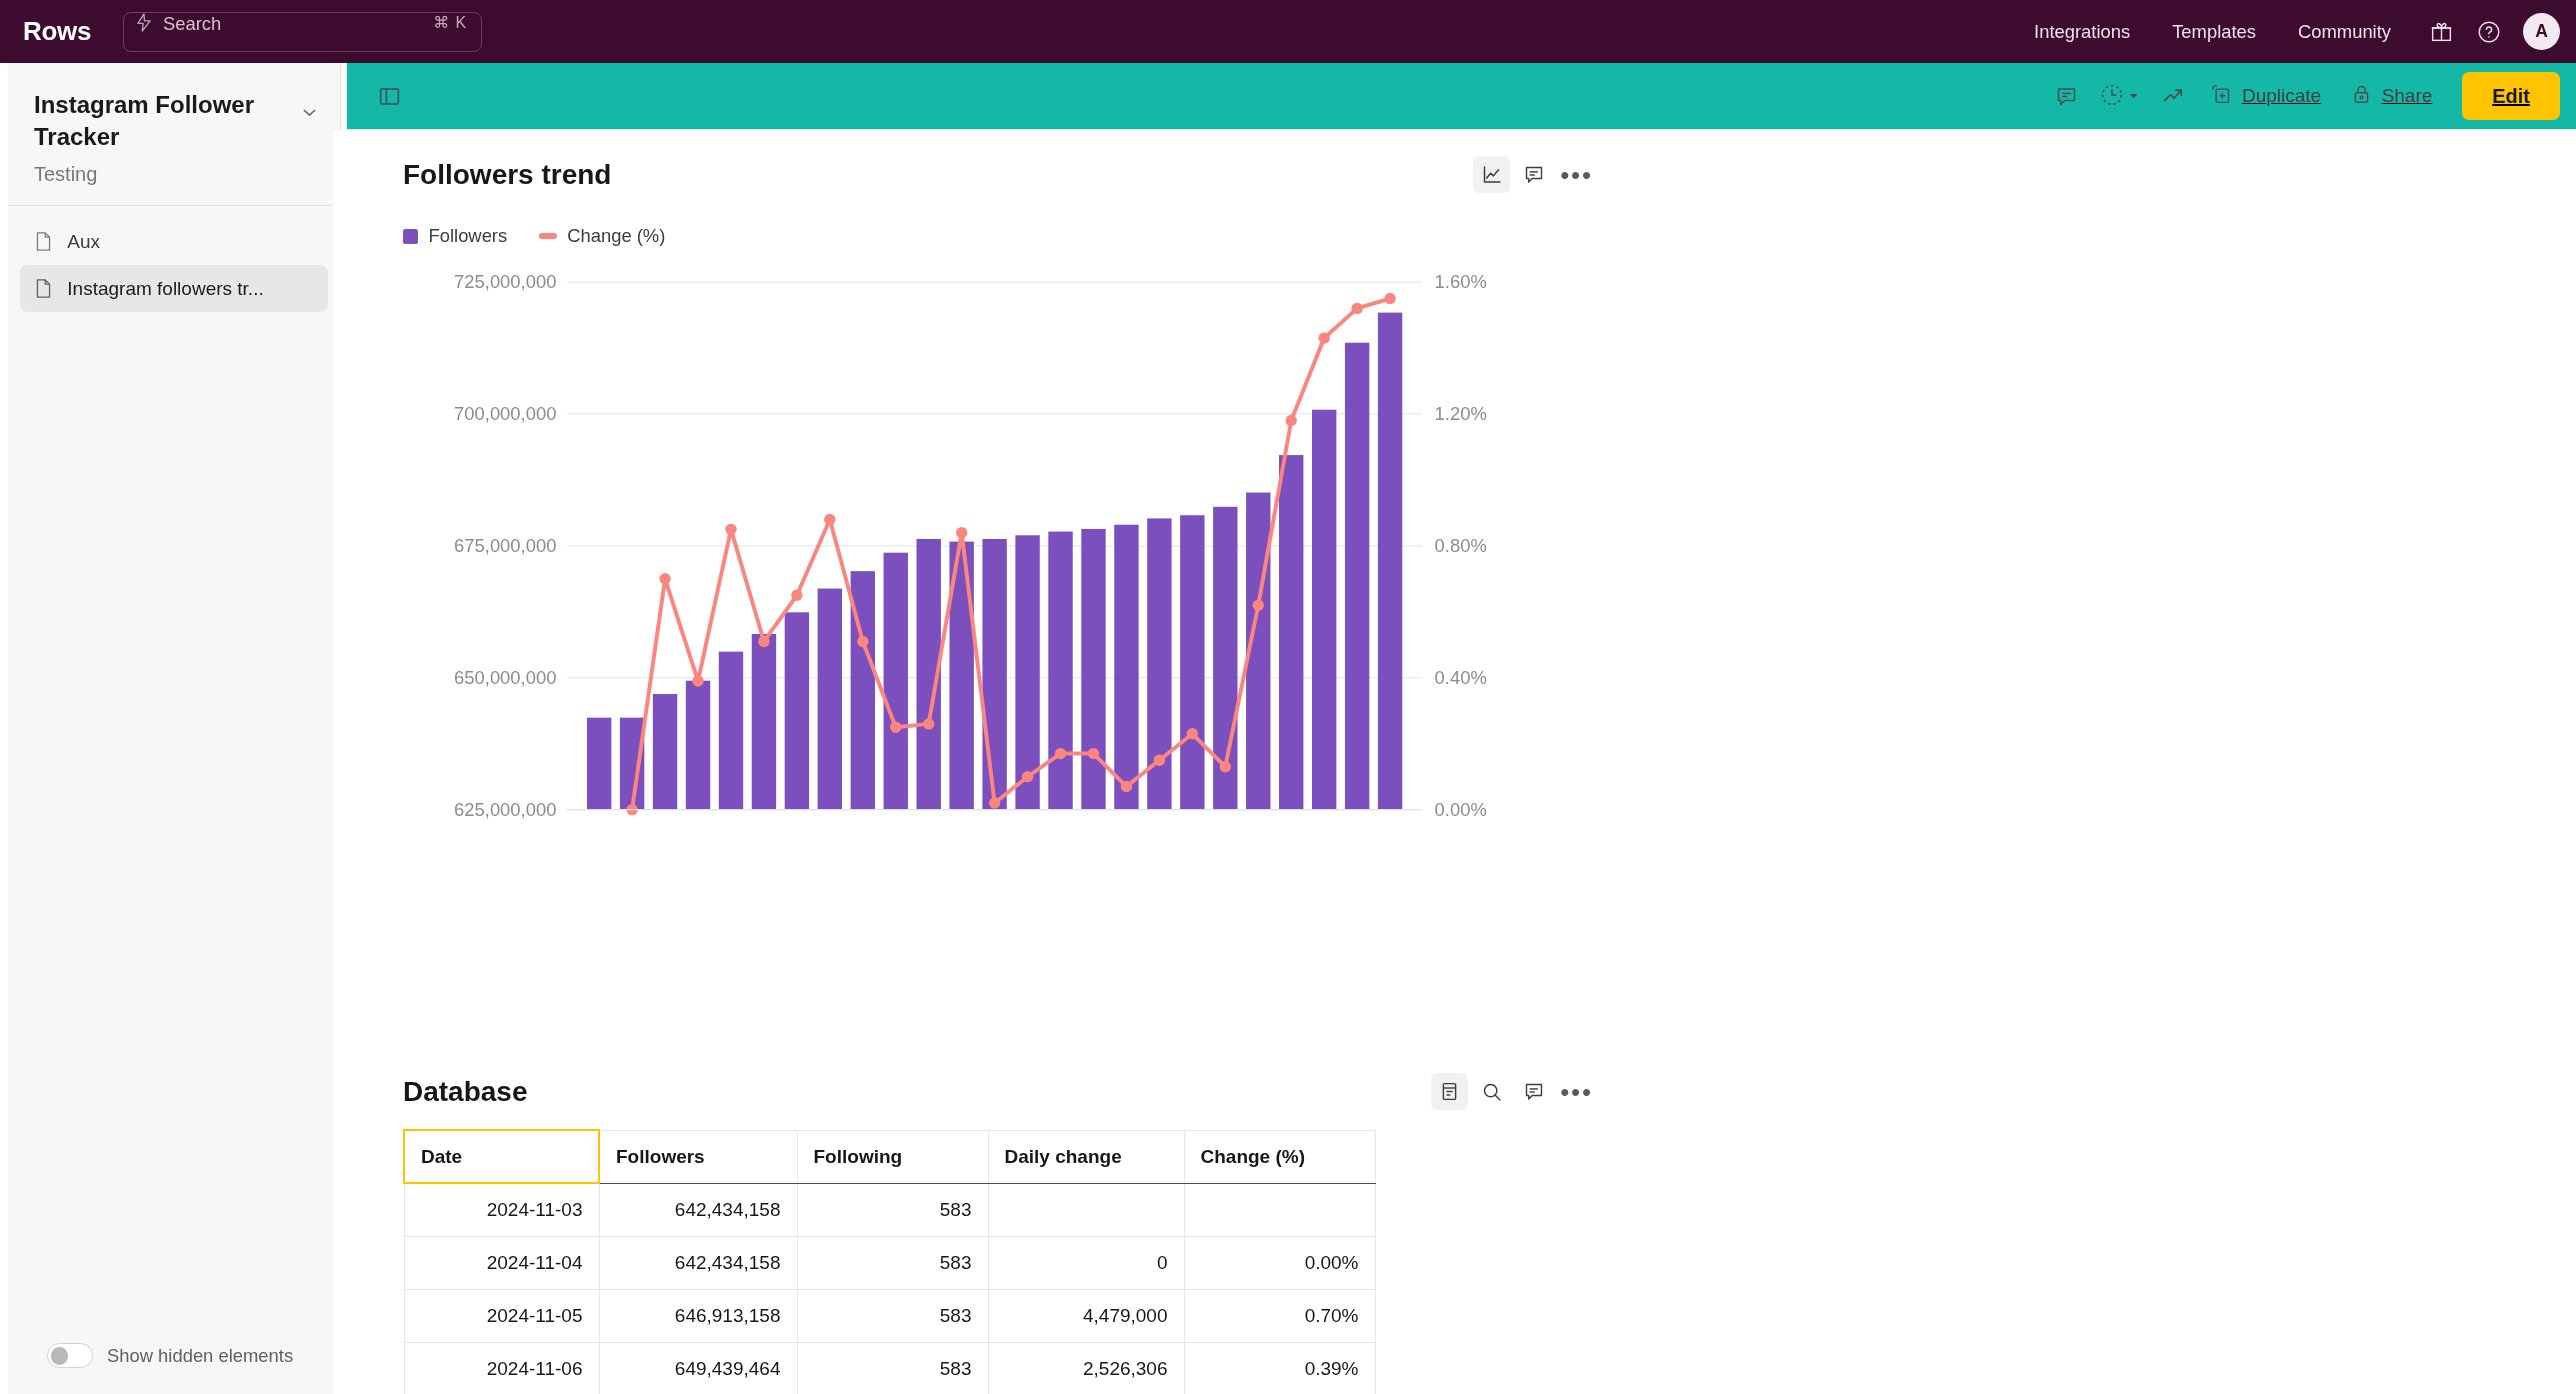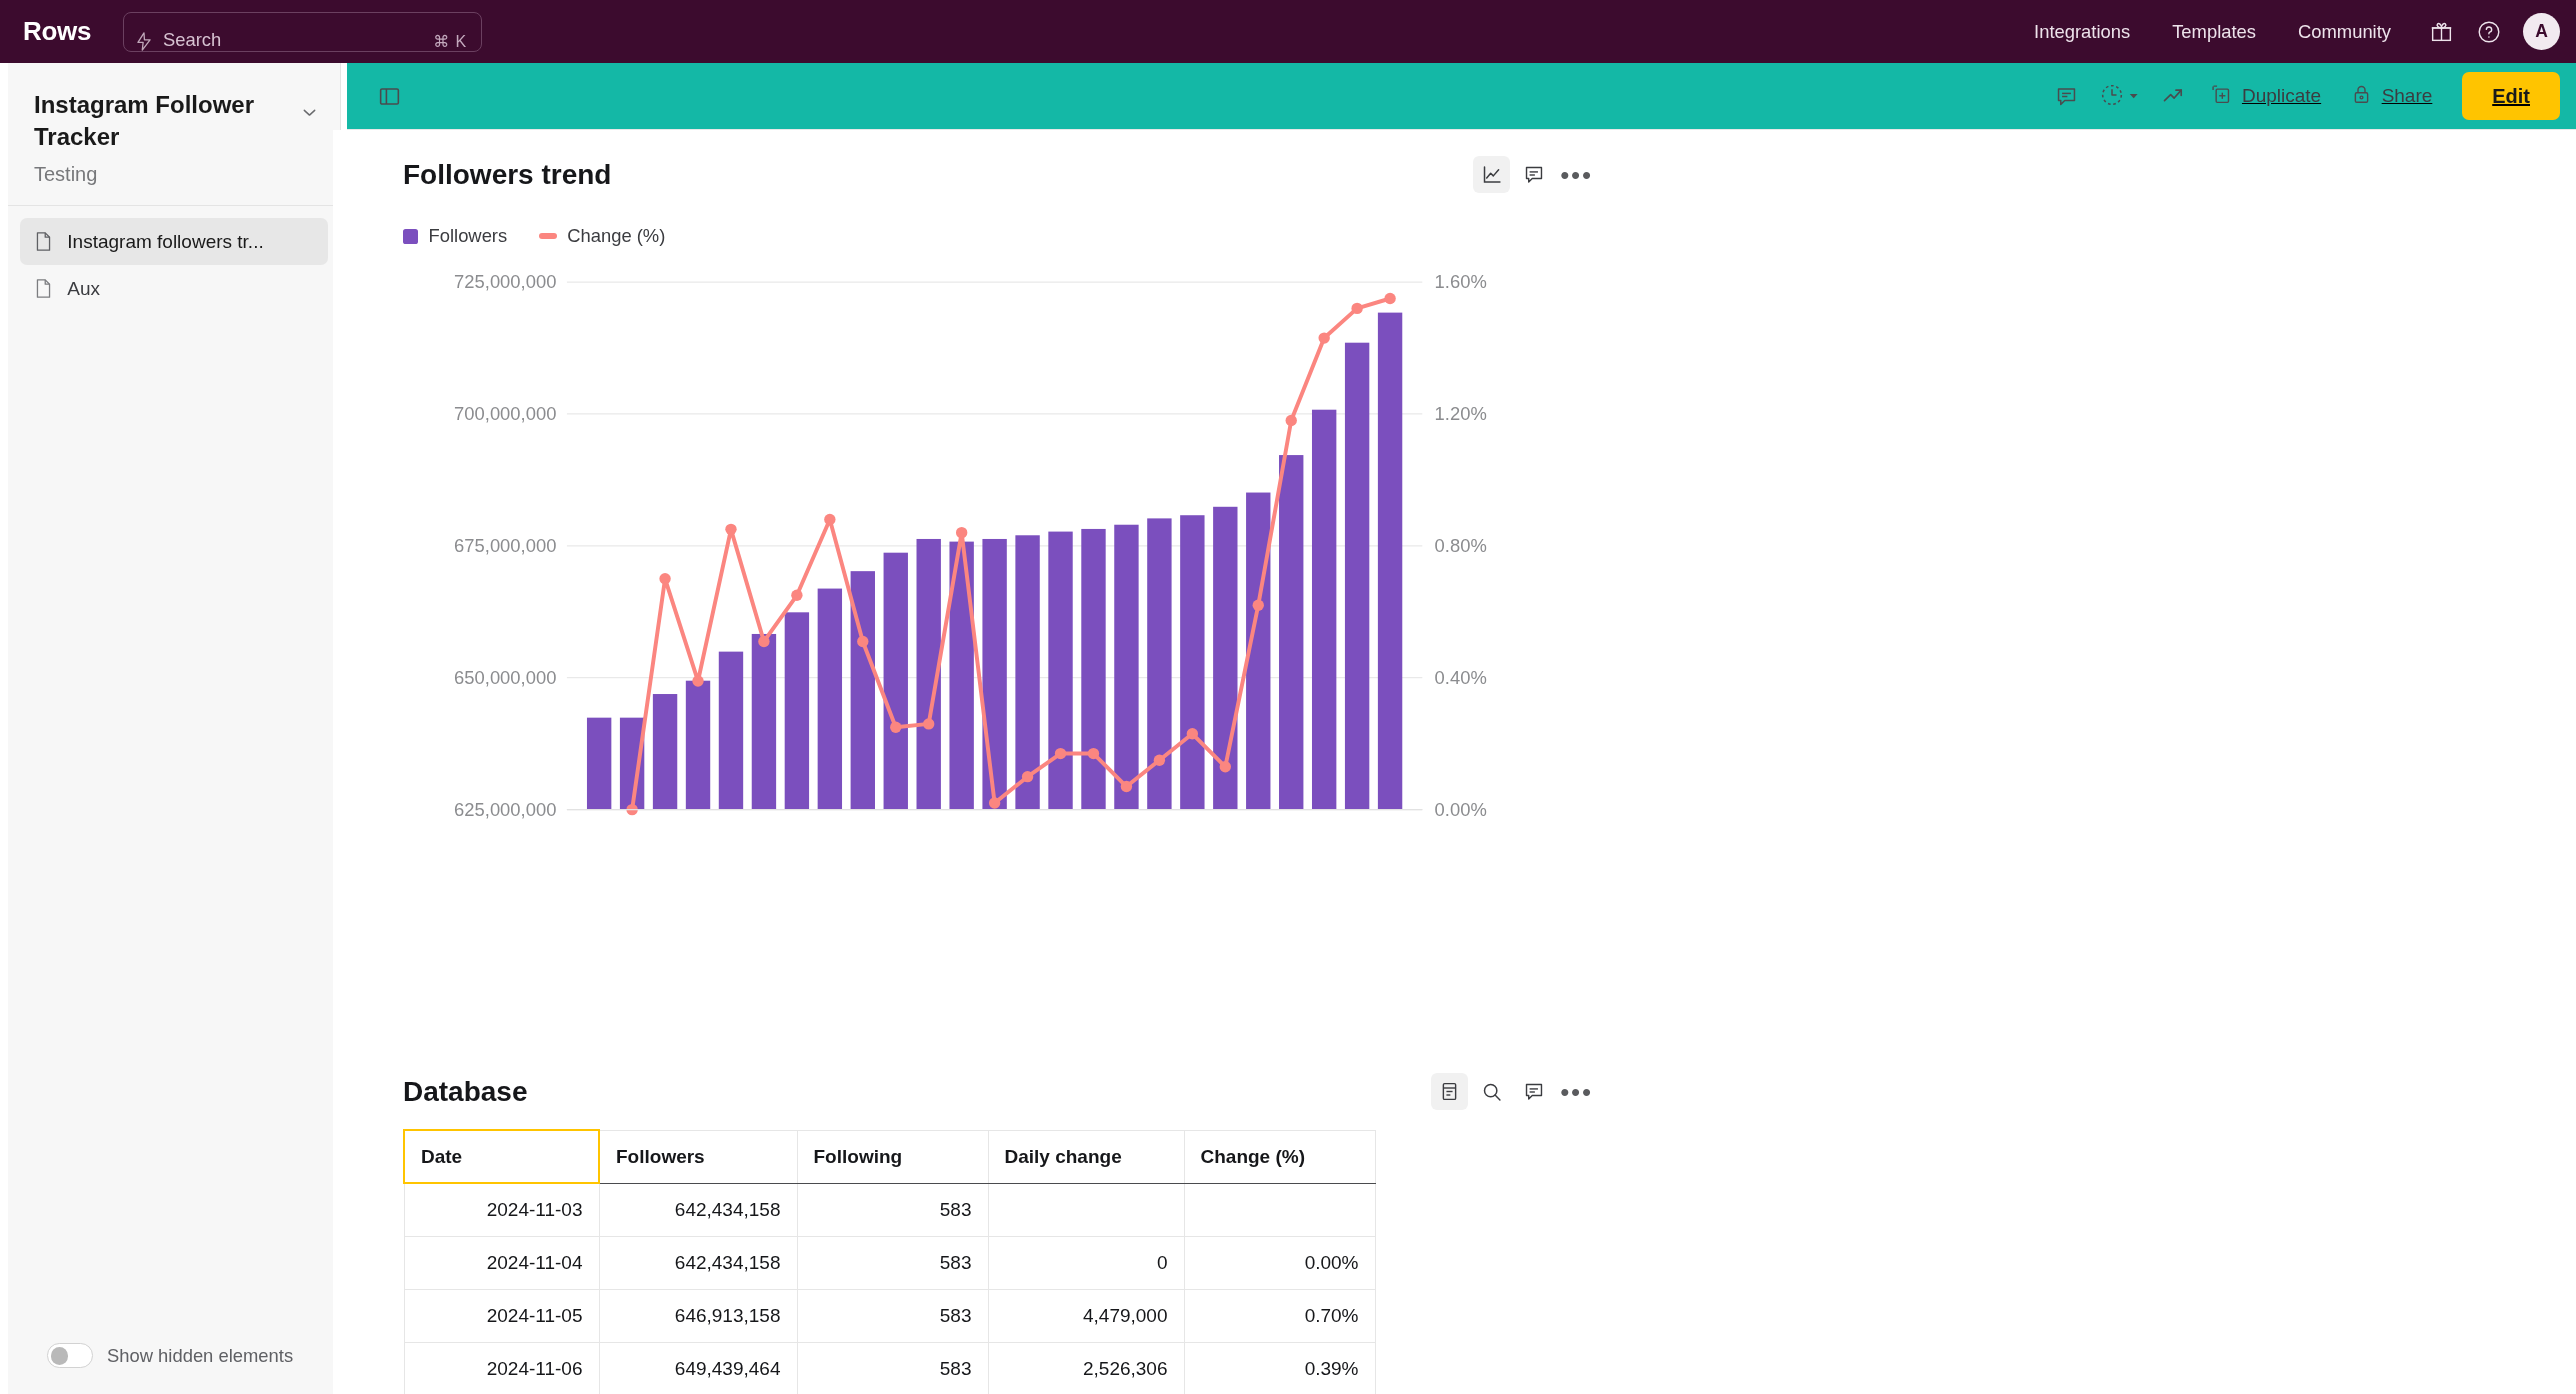--- a/index.html
+++ b/index.html
@@ -18,21 +18,21 @@
     display: flex; align-items: center;
     padding: 0 16px 0 23px;
   }
   .brand {
     color: #ffffff; font-size: 26px; font-weight: 700;
     letter-spacing: -0.3px; margin-right: 32px;
   }
   .searchbox {
     width: 359px; height: 40px;
     border: 0.9px solid #6B4060; border-radius: 8px;
-    display: flex; align-items: flex-end;
+    display: flex; align-items: flex-start;
     padding: 0 14px 0 12.3px; gap: 10.5px;
   }
   .searchbox .sicon { width: 16px; height: 19px; flex: none; opacity: .85; }
   .search-ph { color: #D7C3D2; font-size: 18.4px; flex: 1; }
   .search-kbd { color: #C3A9BD; font-size: 16px; letter-spacing: 0.9px; }
   .nav-right { margin-left: auto; display: flex; align-items: center; gap: 0; }
   .nav-link {
     color: #EDE3EB; font-size: 18.4px; padding: 0 21px; cursor: pointer;
     white-space: nowrap;
   }
@@ -227,37 +227,37 @@
     <div class="doc-title">Instagram Follower Tracker</div>
     <div class="doc-sub">Testing</div>
     <div class="doc-chev">
       <svg width="19" height="19" viewBox="0 0 22 22" fill="none" stroke="#6A6B6E" stroke-width="1.7">
         <path d="M5 8.5 L11 14 L17 8.5" stroke-linecap="round" stroke-linejoin="round"></path>
       </svg>
     </div>
   </div>
 
   <div class="page-list">
+    <div class="page-item">
+      <span class="ficon">
+        <svg width="19" height="21" viewBox="0 0 22 24" fill="none" stroke="#7C7D80" stroke-width="1.5">
+          <path d="M4 2 H13 L18 7 V22 H4 Z" stroke-linejoin="round"></path>
+          <path d="M13 2 V7 H18" stroke-linejoin="round"></path>
+        </svg>
+      </span>
+      <span class="page-label">Aux</span>
+    </div>
     <div class="page-item active">
       <span class="ficon">
         <svg width="19" height="21" viewBox="0 0 22 24" fill="none" stroke="#5F6064" stroke-width="1.5">
           <path d="M4 2 H13 L18 7 V22 H4 Z" stroke-linejoin="round"></path>
           <path d="M13 2 V7 H18" stroke-linejoin="round"></path>
         </svg>
       </span>
       <span class="page-label">Instagram followers tr...</span>
-    </div>
-    <div class="page-item">
-      <span class="ficon">
-        <svg width="19" height="21" viewBox="0 0 22 24" fill="none" stroke="#7C7D80" stroke-width="1.5">
-          <path d="M4 2 H13 L18 7 V22 H4 Z" stroke-linejoin="round"></path>
-          <path d="M13 2 V7 H18" stroke-linejoin="round"></path>
-        </svg>
-      </span>
-      <span class="page-label">Aux</span>
     </div>
   </div>
 
   <div class="sidebar-foot">
     <div class="toggle">
       <div class="knob"></div>
     </div>
     <div class="foot-label">Show hidden elements</div>
   </div>
 </div>

